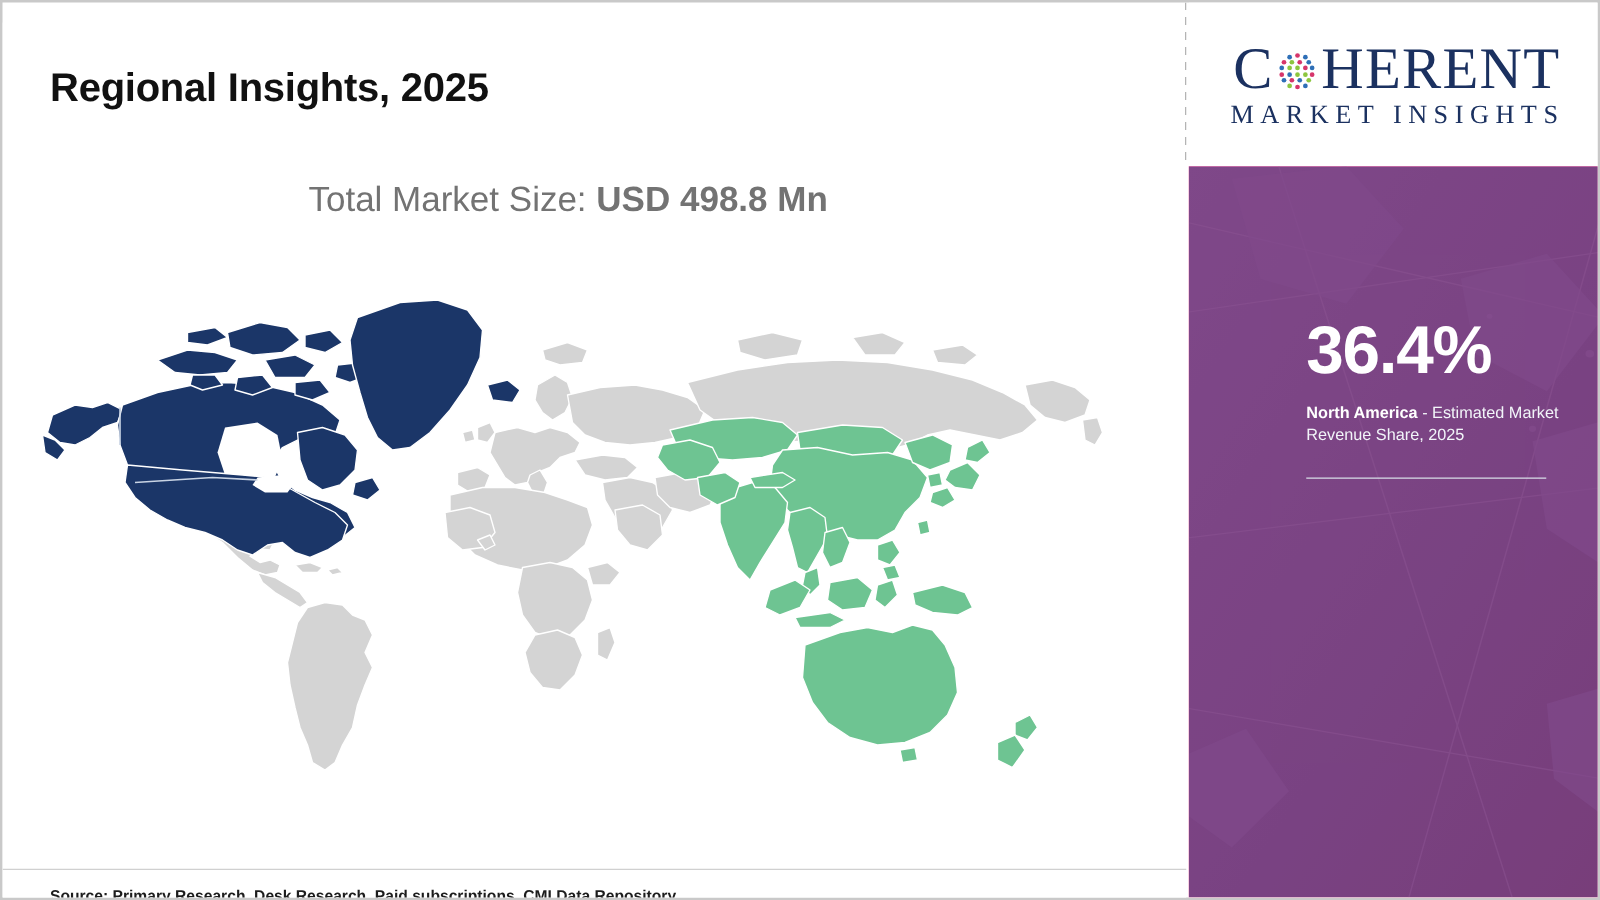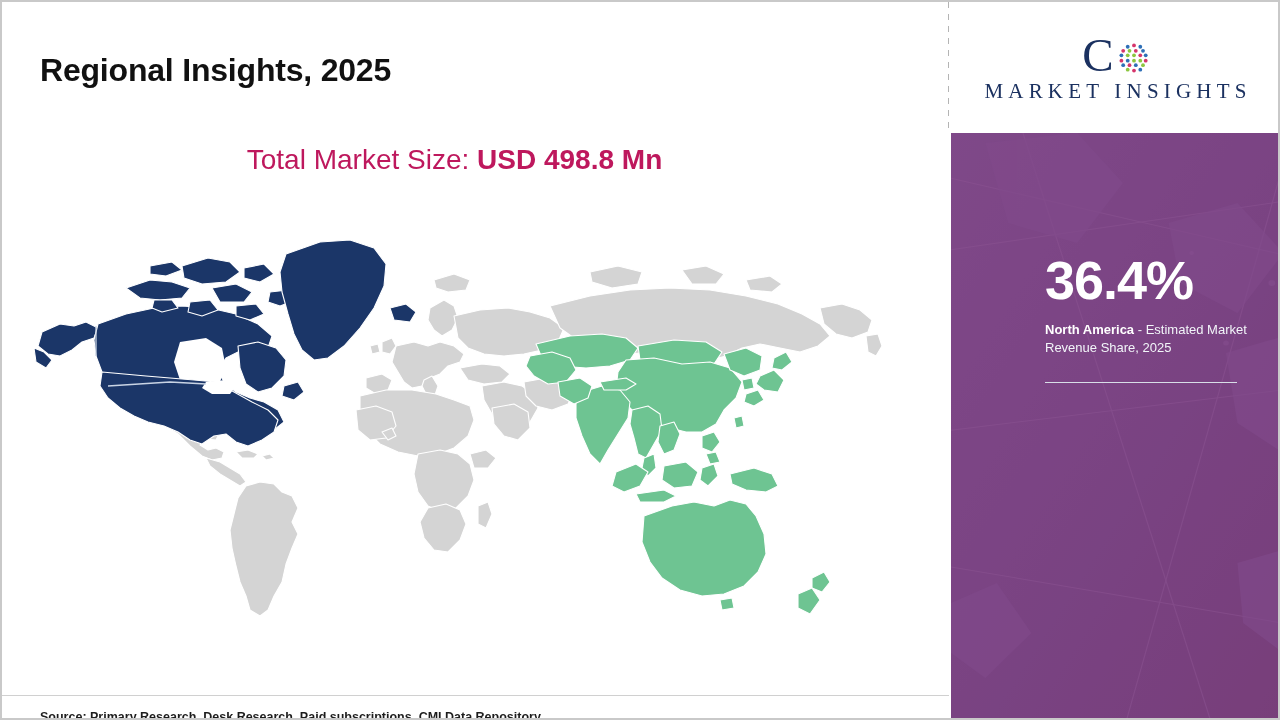--- a/index.html
+++ b/index.html
@@ -23,21 +23,21 @@
     position:absolute;left:0;top:16px;width:947px;height:716px;
     background:#ffffff;
   }
   #page-title{
     position:absolute;left:38px;top:34px;
     font-size:32px;font-weight:bold;color:#111;
     letter-spacing:-0.2px;
   }
   #market-size-line{
     position:absolute;left:0;top:126px;width:905px;
-    text-align:center;font-size:28px;color:#be185d;
+    text-align:center;font-size:28px;color:#737373;
     white-space:nowrap;
   }
   #market-size-label{font-weight:400;}
   #market-size-value{font-weight:bold;}
 
   
   #map-wrap{
     position:absolute;left:28px;top:178px;width:890px;height:448px;
   }
   #world-map{width:100%;height:100%;display:block;}
@@ -324,20 +324,21 @@
             <circle cx="8" cy="28" r="2.1" fill="#2e6fb7"></circle>
             <circle cx="15" cy="28" r="2.1" fill="#d6356b"></circle>
             <circle cx="22" cy="28" r="2.1" fill="#2e6fb7"></circle>
             <circle cx="30" cy="28" r="2.1" fill="#8cc63f"></circle>
             <circle cx="13" cy="33" r="2.1" fill="#8cc63f"></circle>
             <circle cx="20" cy="34" r="2.1" fill="#d6356b"></circle>
             <circle cx="27" cy="33" r="2.1" fill="#2e6fb7"></circle>
           </g>
         </svg>
       </span>
+      <span id="logo-rest">HERENT</span>
     </div>
     <div id="logo-tagline">MARKET INSIGHTS</div>
   </div>
 
   <div id="right-panel">
     <svg id="panel-texture" viewBox="0 0 329 585" preserveAspectRatio="none" aria-hidden="true">
       <defs>
         <linearGradient id="pg" x1="0" y1="0" x2="1" y2="1">
           <stop offset="0%" stop-color="#27497c"></stop>
           <stop offset="55%" stop-color="#1d3f70"></stop>

